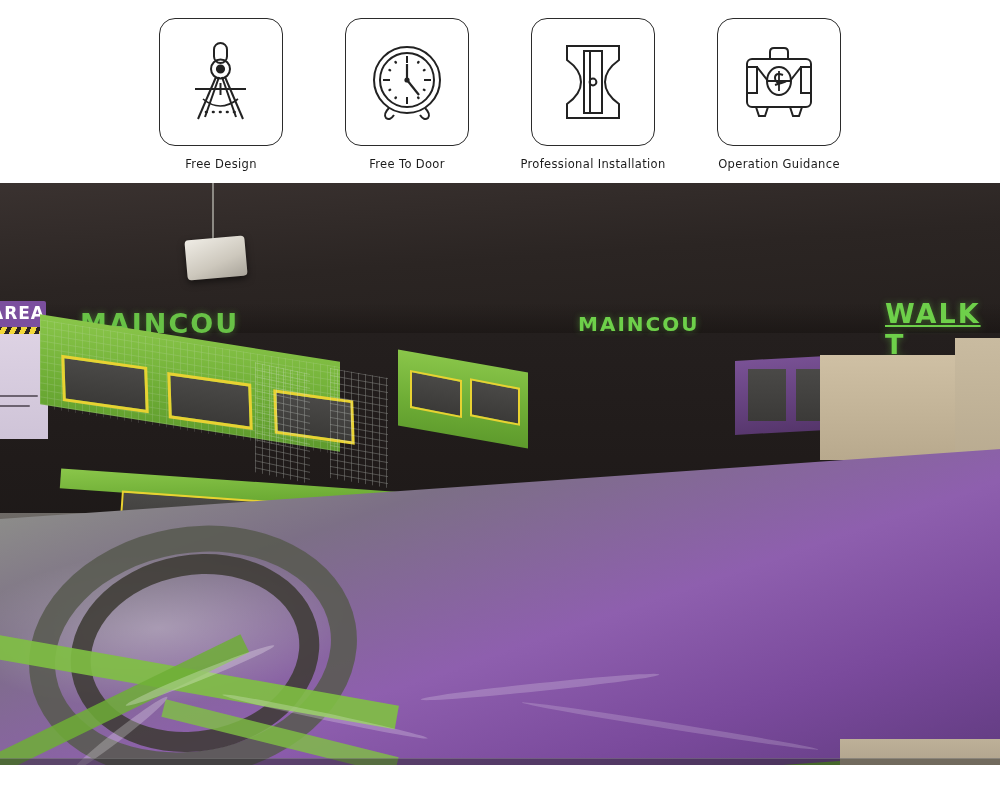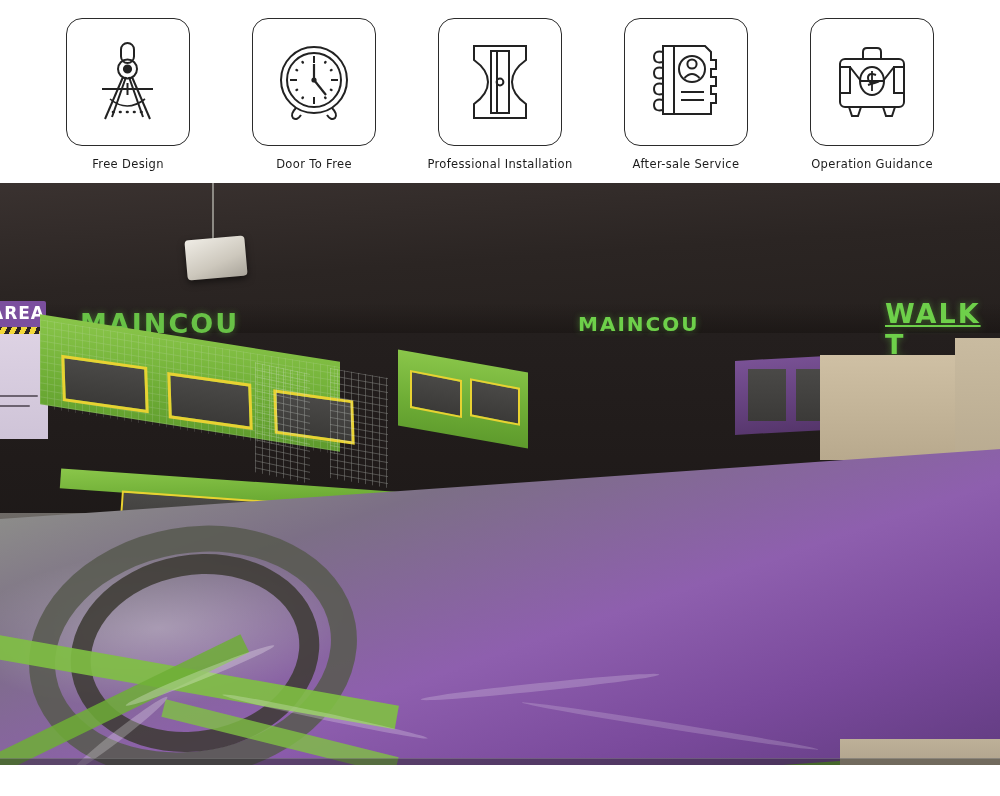--- a/index.html
+++ b/index.html
@@ -197,59 +197,37 @@
                 <path d="M58.5 50 l-.6 -.3"></path>
             </g>
             <path d="M41 40 V24" stroke-width="2.2"></path>
             <path d="M41 40 L53 55" stroke-width="2.2"></path>
             <circle cx="41" cy="40" r="2.6" fill="#222" stroke="none"></circle>
             <path d="M23 68 q-6 6 -3 10 q4 3 8 -3"></path>
             <path d="M59 68 q6 6 3 10 q-4 3 -8 -3"></path>
           </svg>
         </span>
       </div>
-      <div class="feature-label">Door To Free</div>
+      <div class="feature-label">Free To Door</div>
     </div>
 
     <div class="feature">
       <div class="feature-frame">
         <span>
           <svg width="72" height="84" viewBox="0 0 72 84" fill="none" stroke="#222" stroke-width="2">
             <path d="M10 6 H62 V20 q-14 10 -14 22 t14 22 v14 H10 V64 q14 -10 14 -22 T10 20 Z"></path>
             <rect x="27" y="11" width="18" height="62"></rect>
             <path d="M33 11 V73"></path>
             <circle cx="36" cy="42" r="3.4"></circle>
           </svg>
         </span>
       </div>
       <div class="feature-label">Professional Installation</div>
     </div>
 
-    <div class="feature">
-      <div class="feature-frame">
-        <span>
-          <svg width="78" height="86" viewBox="0 0 78 86" fill="none" stroke="#222" stroke-width="2">
-            <path d="M16 7 H58 l6 6 v8 h5 v9 h-5 v8 h5 v9 h-5 v8 h5 v9 h-5 v11 H16 Z"></path>
-            <path d="M27 7 V75"></path>
-            <g stroke-width="1.9">
-              <path d="M16 13 q-9 -2 -9 5 t9 5"></path>
-              <path d="M16 29 q-9 -2 -9 5 t9 5"></path>
-              <path d="M16 45 q-9 -2 -9 5 t9 5"></path>
-              <path d="M16 61 q-9 -2 -9 5 t9 5"></path>
-            </g>
-            <circle cx="45" cy="30" r="13"></circle>
-            <circle cx="45" cy="25" r="4.6"></circle>
-            <path d="M37.5 39 q7.5 -8 15 0"></path>
-            <path d="M34 53 H57"></path>
-            <path d="M34 61 H57"></path>
-          </svg>
-        </span>
-      </div>
-      <div class="feature-label">After-sale Service</div>
-    </div>
 
     <div class="feature">
       <div class="feature-frame">
         <span>
           <svg width="84" height="82" viewBox="0 0 84 82" fill="none" stroke="#222" stroke-width="2">
             <path d="M33 18 v-7 q0 -4 4 -4 h10 q4 0 4 4 v7"></path>
             <rect x="10" y="18" width="64" height="48" rx="5"></rect>
             <path d="M10 26 h10 v26 h-10"></path>
             <path d="M74 26 h-10 v26 h10"></path>
             <path d="M20 26 L31 40 h22 L64 26"></path>

